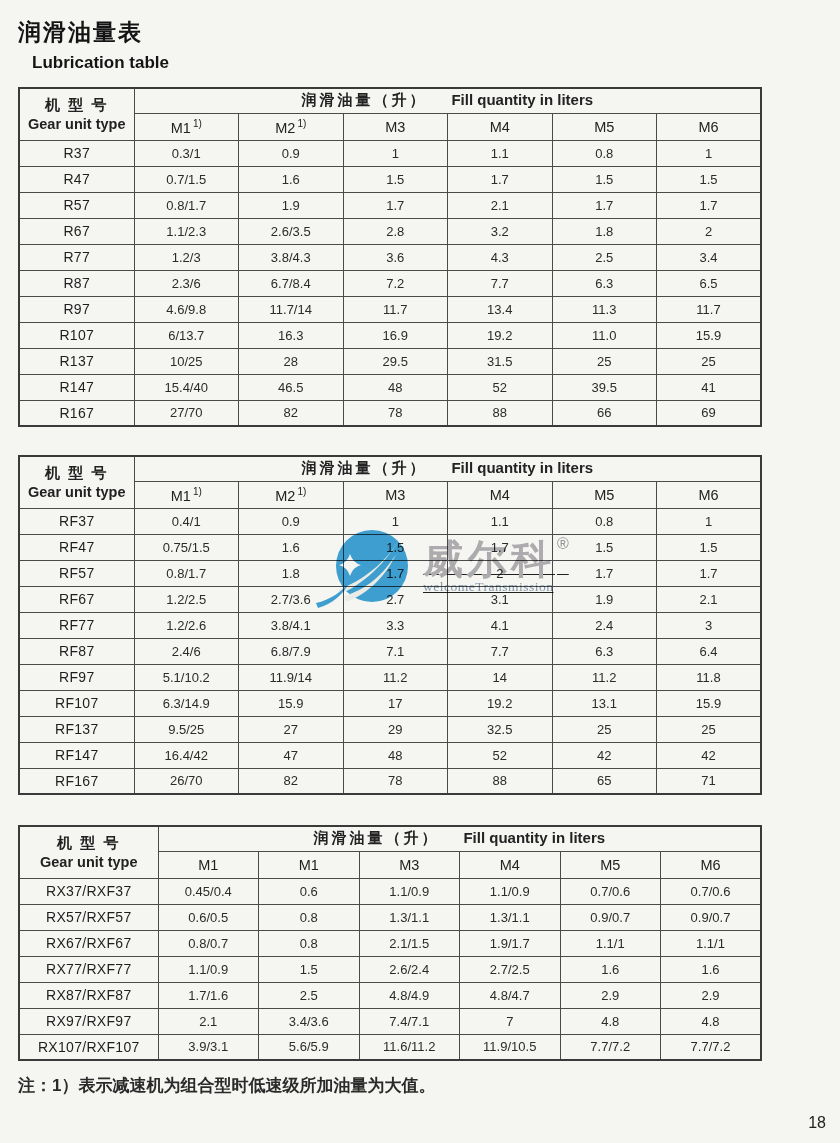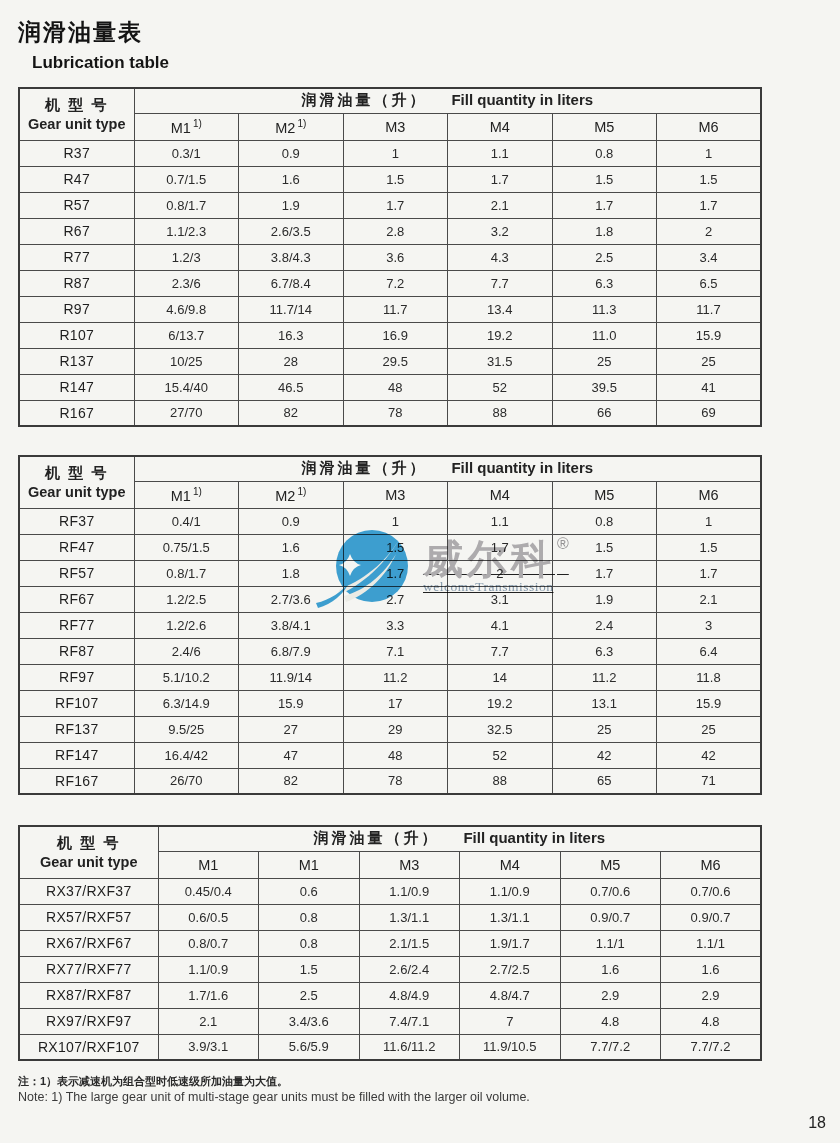--- a/index.html
+++ b/index.html
@@ -50,21 +50,21 @@
   .model-th .zh { font-size: 15px; letter-spacing: 2px; display: block; }
   .model-th .en { font-size: 14.5px; display: block; }
   .fill-th { height: 25px; font-size: 15px; font-weight: bold; }
   .fill-th .zh { letter-spacing: 3px; margin-right: 24px; }
   tr.m-row th { height: 27px; font-size: 14.5px; font-weight: normal; }
   tr.m-row sup { font-size: 10px; vertical-align: 6px; margin-left: 2px; }
   tbody tr { height: 26px; }
   td.model-cell { font-size: 14px; color: #1e1e1e; letter-spacing: 0.3px; }
   td.val-cell { font-size: 13px; color: #2b2b2b; }
   .notes { margin: 14px 0 0 18px; }
-  .note-zh { font-size: 11px; font-weight: bold; color: #2a2a2a; line-height: 1.25; }
+  .note-zh { font-size: 17px; font-weight: bold; color: #2a2a2a; line-height: 1.25; }
   .note-en { font-size: 12.5px; color: #3a3a3a; line-height: 1.25; margin-top: 1px; }
   .page-number {
     position: absolute;
     right: 14px;
     top: 1114px;
     font-size: 16px;
     color: #222;
   }
   
   .watermark {
@@ -457,18 +457,17 @@
     <div class="wm-text">
       <div class="wm-zh-line">
         <span class="wm-zh">威尔科</span><span class="wm-reg">®</span>
       </div>
       <div class="wm-en">welcomeTransmission</div>
     </div>
   </div>
 
   <div class="notes">
     <p class="note-zh">注：1）表示减速机为组合型时低速级所加油量为大值。</p>
-    <p class="note-en">Note: 1) The large gear unit of multi-stage gear units must be filled with the larger oil volume.</p>
   </div>
 
   <div class="page-number">18</div>
 
 </div>
 
 </body></html>

